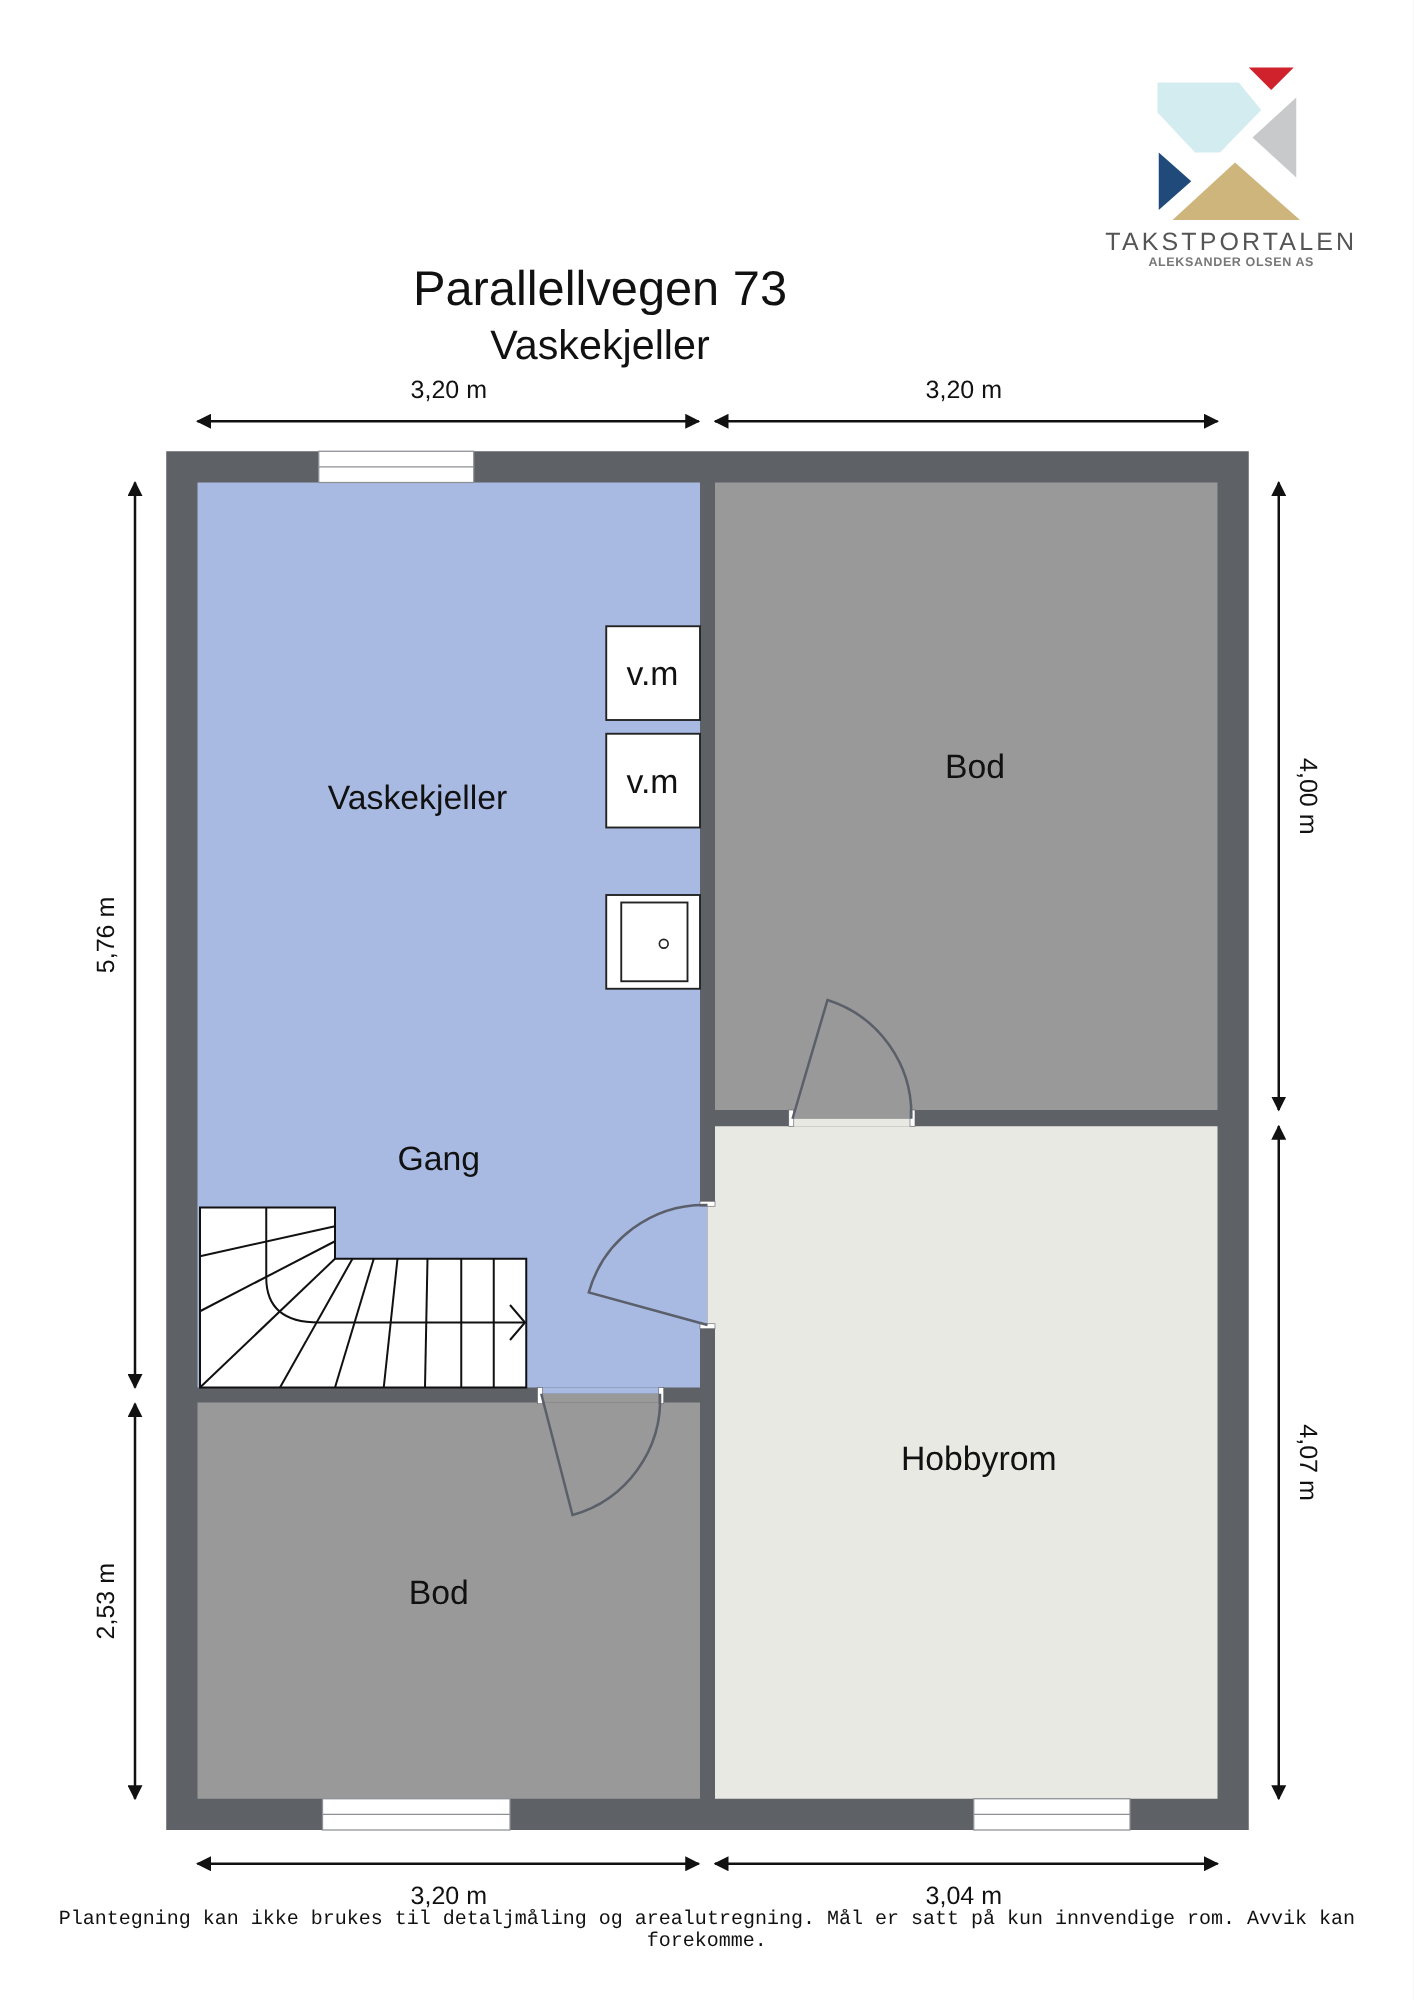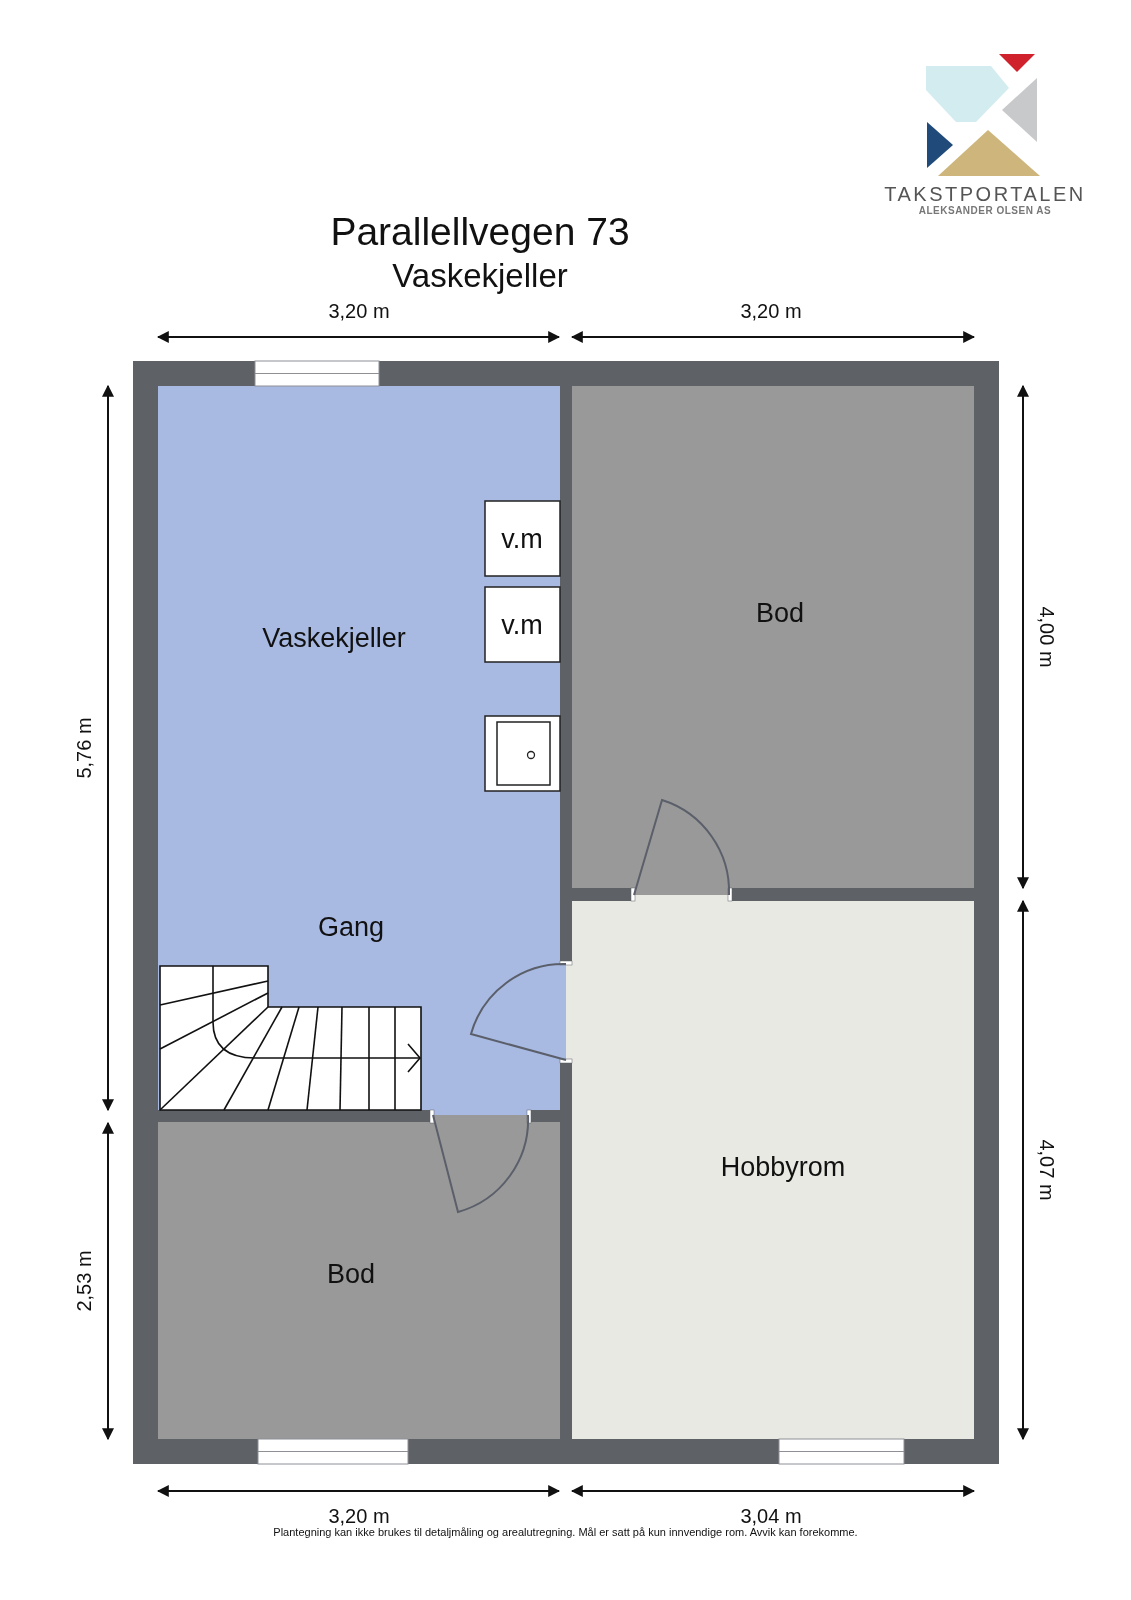--- a/index.html
+++ b/index.html
@@ -2,21 +2,21 @@
 <html><head>
 <meta charset="utf-8">
 <style>
   html, body { margin: 0; padding: 0; background: #ffffff; }
   body { width: 1131px; height: 1600px; position: relative; overflow: hidden; font-family: "Liberation Sans", sans-serif; }
   #plan { position: absolute; left: 0; top: 0; width: 1131px; height: 1600px; }
   .txt { font-family: "Liberation Sans", sans-serif; fill: #111; }
   .title { position: absolute; left: 0; width: 960px; text-align: center; color: #111; font-family: "Liberation Sans", sans-serif; }
   .t1 { top: 210px; font-size: 39px; }
   .t2 { top: 257px; font-size: 33px; }
-  .footer { position: absolute; left: 0; top: 1526px; width: 1131px; text-align: center; font-size: 11px; color: #111; font-family: Liberation Sans, sans-serif; }
+  .footer { position: absolute; left: 0; top: 1526px; width: 1131px; text-align: center; font-size: 16px; color: #111; font-family: Liberation Mono, monospace; }
   .logo-text { position: absolute; left: 880px; width: 210px; text-align: center; font-family: "Liberation Sans", sans-serif; color: #555; }
   .logo-t1 { top: 183px; font-size: 20px; letter-spacing: 2.5px; }
   .logo-t2 { top: 205px; font-size: 10px; letter-spacing: 0.5px; color: #777; font-weight: bold; }
 </style>
 </head>
 <body>
 
 <svg style="position:absolute;left:880px;top:50px;" width="210" height="130" viewBox="0 0 210 130">
   <polygon points="119,4 155,4 137,22" fill="#d0222c"></polygon>
   <polygon points="46,16 111,16 129,38 96,72 76,72 46,40" fill="#d3ecf0"></polygon>

